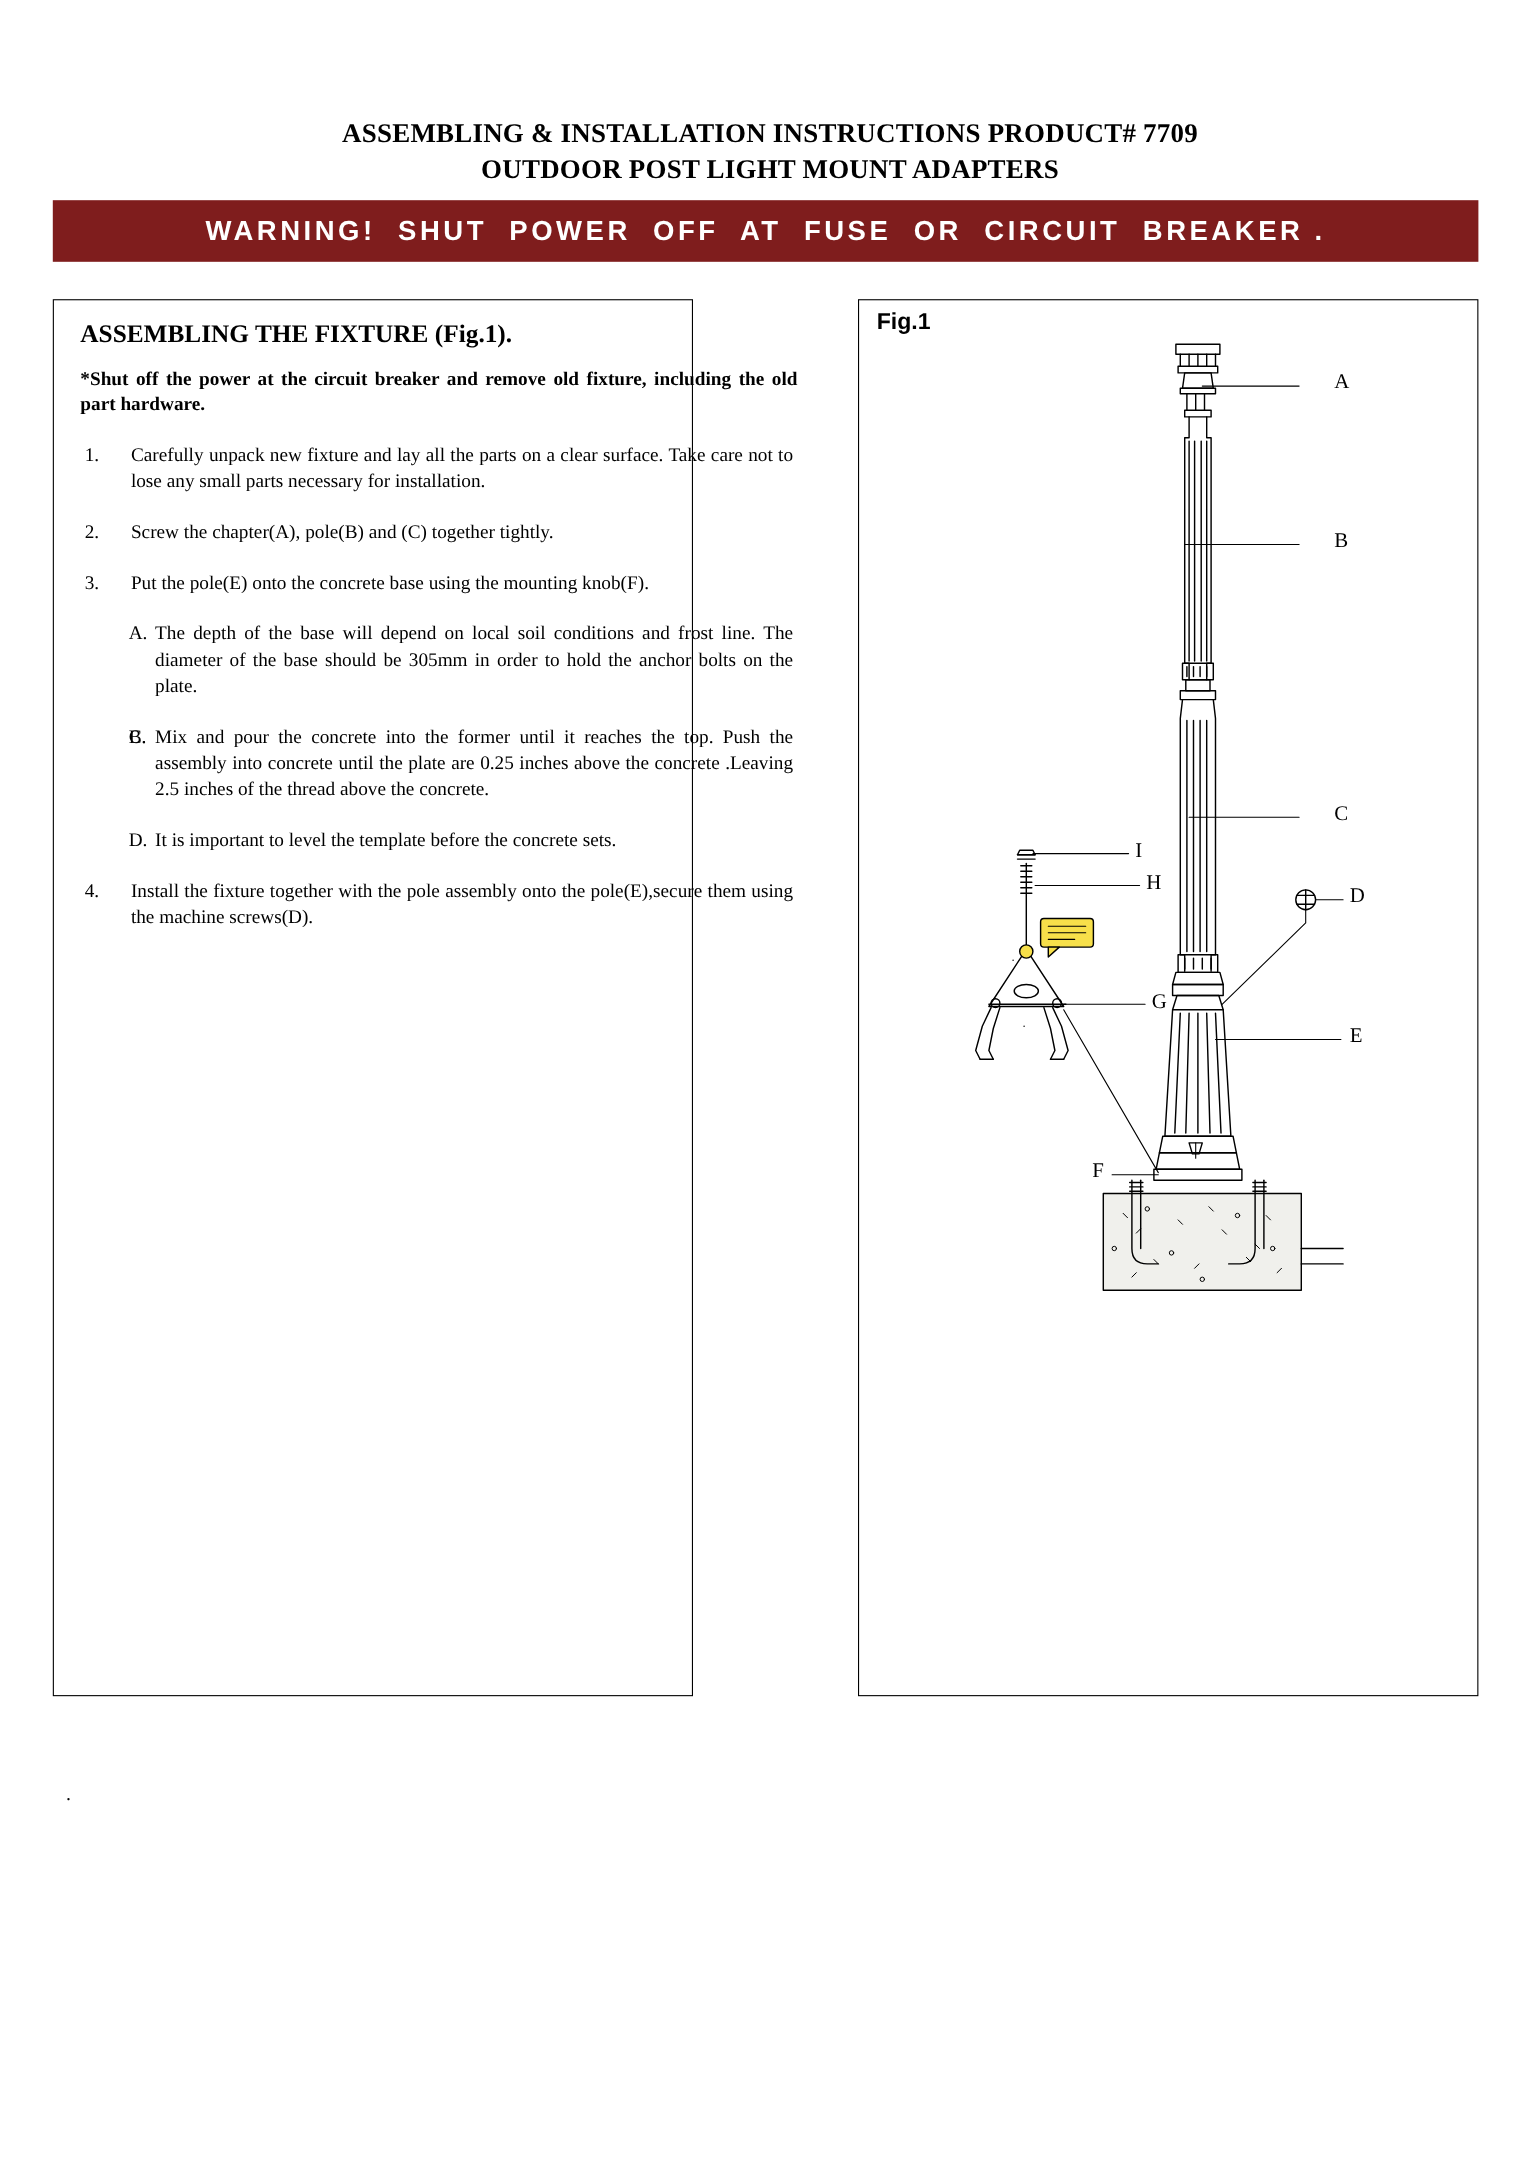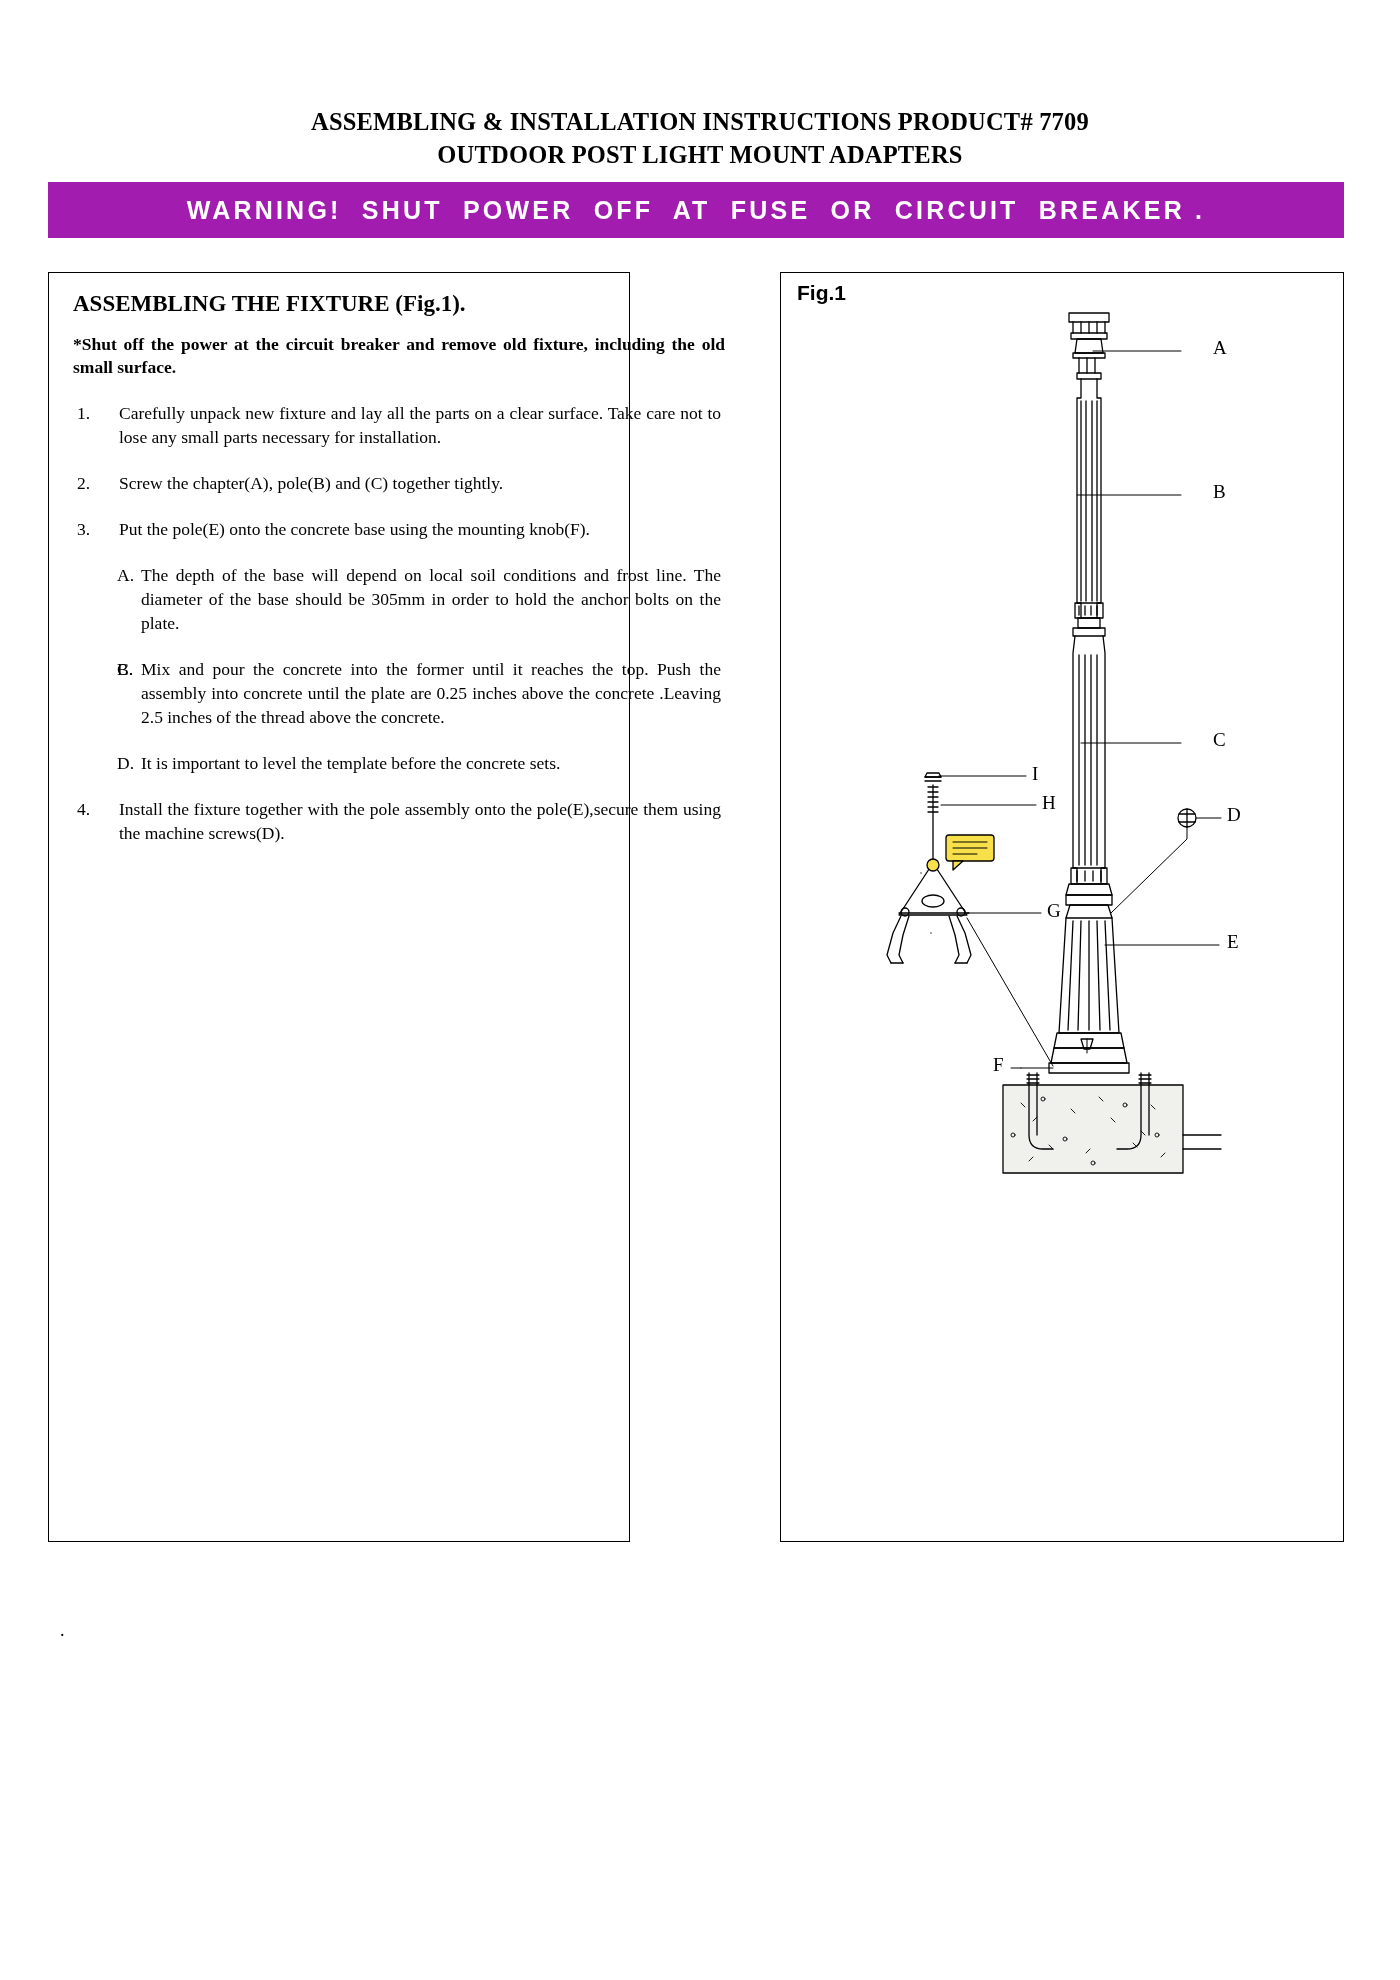--- a/index.html
+++ b/index.html
@@ -38,21 +38,21 @@
     line-height: 33px;
   }
 
   
   .warning-bar {
     position: absolute;
     left: 48px;
     top: 182px;
     width: 1296px;
     height: 56px;
-    background: #a21caf;
+    background: #7f1d1d;
     color: #ffffff;
     display: flex;
     align-items: center;
     justify-content: center;
   }
   .warning-text {
     font-family: "Liberation Sans", sans-serif;
     font-weight: bold;
     font-size: 25px;
     letter-spacing: 3.2px;
@@ -170,21 +170,21 @@
     <div class="title-line">OUTDOOR POST LIGHT MOUNT ADAPTERS</div>
   </div>
 
   <div class="warning-bar">
     <span class="warning-text">WARNING!  SHUT  POWER  OFF  AT  FUSE  OR  CIRCUIT  BREAKER .</span>
   </div>
 
   <div class="panel panel-left">
     <div class="left-inner">
       <div class="section-head">ASSEMBLING THE FIXTURE (Fig.1).</div>
-      <div class="note">*Shut off the power at the circuit breaker and remove old fixture, including the old small surface.</div>
+      <div class="note">*Shut off the power at the circuit breaker and remove old fixture, including the old part hardware.</div>
 
       <div class="step">
         <span class="num">1.</span>
         <span>Carefully unpack new fixture and lay all the parts on a clear surface. Take care not to lose any small parts necessary for installation.</span>
       </div>
 
       <div class="step nojustify">
         <span class="num">2.</span>
         <span>Screw the chapter(A), pole(B) and (C) together tightly.</span>
       </div>

